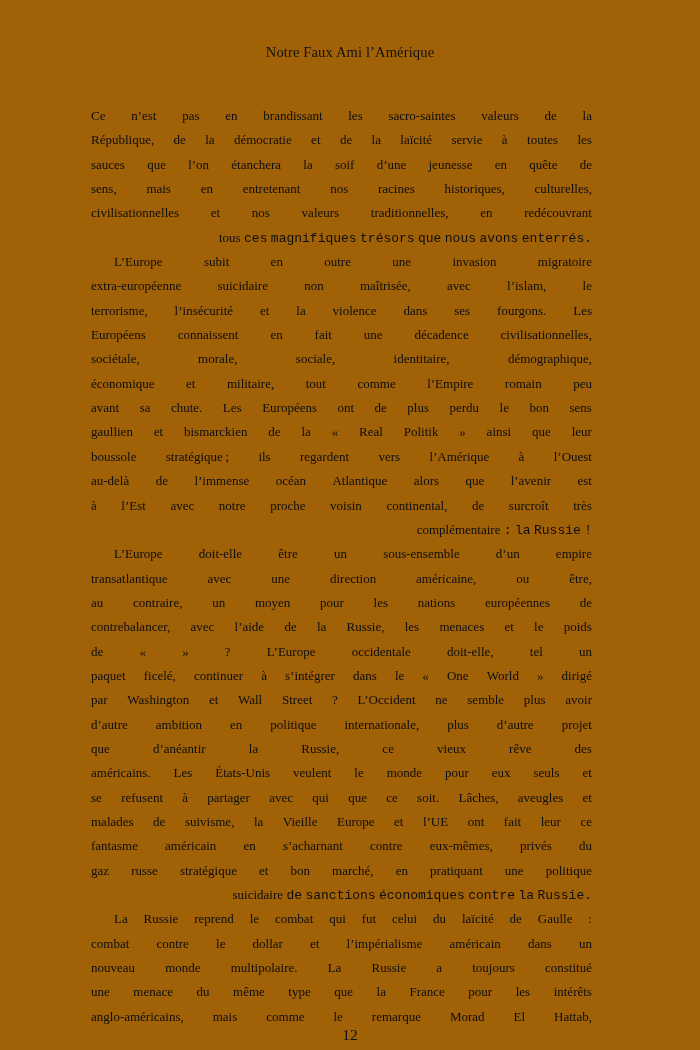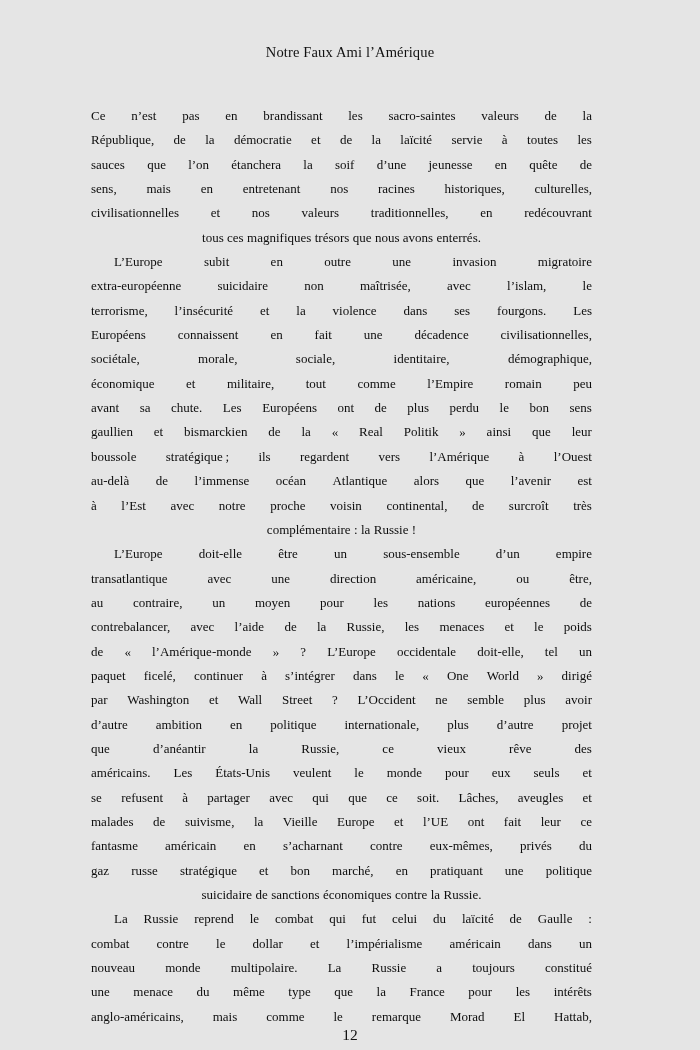--- a/index.html
+++ b/index.html
@@ -13,21 +13,21 @@
     position: relative;
     overflow: hidden;
     font-family: "Liberation Serif", "DejaVu Serif", serif;
     color: #0a0a0a;
     -webkit-font-smoothing: antialiased;
   }
 
   .page {
     position: absolute;
     inset: 0;
-    background: #e5e5e5;
+    background: #a16207;
   }
 
   
   .running-head {
     position: absolute;
     top: 44px;
     left: 0;
     right: 0;
     text-align: center;
     font-size: 14.5px;
@@ -58,24 +58,25 @@
   }
   .line > span.w {
     display: inline-block;
   }
   
   .line.j {
     justify-content: space-between;
   }
   
   .line.last {
-    justify-content: center;
+    justify-content: flex-end;
   }
   .line.last > span.w + span.w {
     margin-left: 0.26em;
+    font-family: Liberation Mono, monospace;
   }
   
   .line.indent {
     padding-left: 23px;
   }
 
   
   .folio {
     position: absolute;
     top: 988px;
@@ -115,21 +116,21 @@
         <div class="line j"><span class="w">boussole</span><span class="w">stratégique ;</span><span class="w">ils</span><span class="w">regardent</span><span class="w">vers</span><span class="w">l’Amérique</span><span class="w">à</span><span class="w">l’Ouest</span></div>
         <div class="line j"><span class="w">au-delà</span><span class="w">de</span><span class="w">l’immense</span><span class="w">océan</span><span class="w">Atlantique</span><span class="w">alors</span><span class="w">que</span><span class="w">l’avenir</span><span class="w">est</span></div>
         <div class="line j"><span class="w">à</span><span class="w">l’Est</span><span class="w">avec</span><span class="w">notre</span><span class="w">proche</span><span class="w">voisin</span><span class="w">continental,</span><span class="w">de</span><span class="w">surcroît</span><span class="w">très</span></div>
         <div class="line last"><span class="w">complémentaire</span><span class="w">:</span><span class="w">la</span><span class="w">Russie</span><span class="w">!</span></div>
       </div>
       <div class="para">
         <div class="line j indent"><span class="w">L’Europe</span><span class="w">doit-elle</span><span class="w">être</span><span class="w">un</span><span class="w">sous-ensemble</span><span class="w">d’un</span><span class="w">empire</span></div>
         <div class="line j"><span class="w">transatlantique</span><span class="w">avec</span><span class="w">une</span><span class="w">direction</span><span class="w">américaine,</span><span class="w">ou</span><span class="w">être,</span></div>
         <div class="line j"><span class="w">au</span><span class="w">contraire,</span><span class="w">un</span><span class="w">moyen</span><span class="w">pour</span><span class="w">les</span><span class="w">nations</span><span class="w">européennes</span><span class="w">de</span></div>
         <div class="line j"><span class="w">contrebalancer,</span><span class="w">avec</span><span class="w">l’aide</span><span class="w">de</span><span class="w">la</span><span class="w">Russie,</span><span class="w">les</span><span class="w">menaces</span><span class="w">et</span><span class="w">le</span><span class="w">poids</span></div>
-        <div class="line j"><span class="w">de</span><span class="w">«</span><span class="w">l’Amérique-monde</span><span class="w">»</span><span class="w">?</span><span class="w">L’Europe</span><span class="w">occidentale</span><span class="w">doit-elle,</span><span class="w">tel</span><span class="w">un</span></div>
+        <div class="line j"><span class="w">de</span><span class="w">«</span><span class="w">»</span><span class="w">?</span><span class="w">L’Europe</span><span class="w">occidentale</span><span class="w">doit-elle,</span><span class="w">tel</span><span class="w">un</span></div>
         <div class="line j"><span class="w">paquet</span><span class="w">ficelé,</span><span class="w">continuer</span><span class="w">à</span><span class="w">s’intégrer</span><span class="w">dans</span><span class="w">le</span><span class="w">«</span><span class="w">One</span><span class="w">World</span><span class="w">»</span><span class="w">dirigé</span></div>
         <div class="line j"><span class="w">par</span><span class="w">Washington</span><span class="w">et</span><span class="w">Wall</span><span class="w">Street</span><span class="w">?</span><span class="w">L’Occident</span><span class="w">ne</span><span class="w">semble</span><span class="w">plus</span><span class="w">avoir</span></div>
         <div class="line j"><span class="w">d’autre</span><span class="w">ambition</span><span class="w">en</span><span class="w">politique</span><span class="w">internationale,</span><span class="w">plus</span><span class="w">d’autre</span><span class="w">projet</span></div>
         <div class="line j"><span class="w">que</span><span class="w">d’anéantir</span><span class="w">la</span><span class="w">Russie,</span><span class="w">ce</span><span class="w">vieux</span><span class="w">rêve</span><span class="w">des</span></div>
         <div class="line j"><span class="w">américains.</span><span class="w">Les</span><span class="w">États-Unis</span><span class="w">veulent</span><span class="w">le</span><span class="w">monde</span><span class="w">pour</span><span class="w">eux</span><span class="w">seuls</span><span class="w">et</span></div>
         <div class="line j"><span class="w">se</span><span class="w">refusent</span><span class="w">à</span><span class="w">partager</span><span class="w">avec</span><span class="w">qui</span><span class="w">que</span><span class="w">ce</span><span class="w">soit.</span><span class="w">Lâches,</span><span class="w">aveugles</span><span class="w">et</span></div>
         <div class="line j"><span class="w">malades</span><span class="w">de</span><span class="w">suivisme,</span><span class="w">la</span><span class="w">Vieille</span><span class="w">Europe</span><span class="w">et</span><span class="w">l’UE</span><span class="w">ont</span><span class="w">fait</span><span class="w">leur</span><span class="w">ce</span></div>
         <div class="line j"><span class="w">fantasme</span><span class="w">américain</span><span class="w">en</span><span class="w">s’acharnant</span><span class="w">contre</span><span class="w">eux-mêmes,</span><span class="w">privés</span><span class="w">du</span></div>
         <div class="line j"><span class="w">gaz</span><span class="w">russe</span><span class="w">stratégique</span><span class="w">et</span><span class="w">bon</span><span class="w">marché,</span><span class="w">en</span><span class="w">pratiquant</span><span class="w">une</span><span class="w">politique</span></div>
         <div class="line last"><span class="w">suicidaire</span><span class="w">de</span><span class="w">sanctions</span><span class="w">économiques</span><span class="w">contre</span><span class="w">la</span><span class="w">Russie.</span></div>

